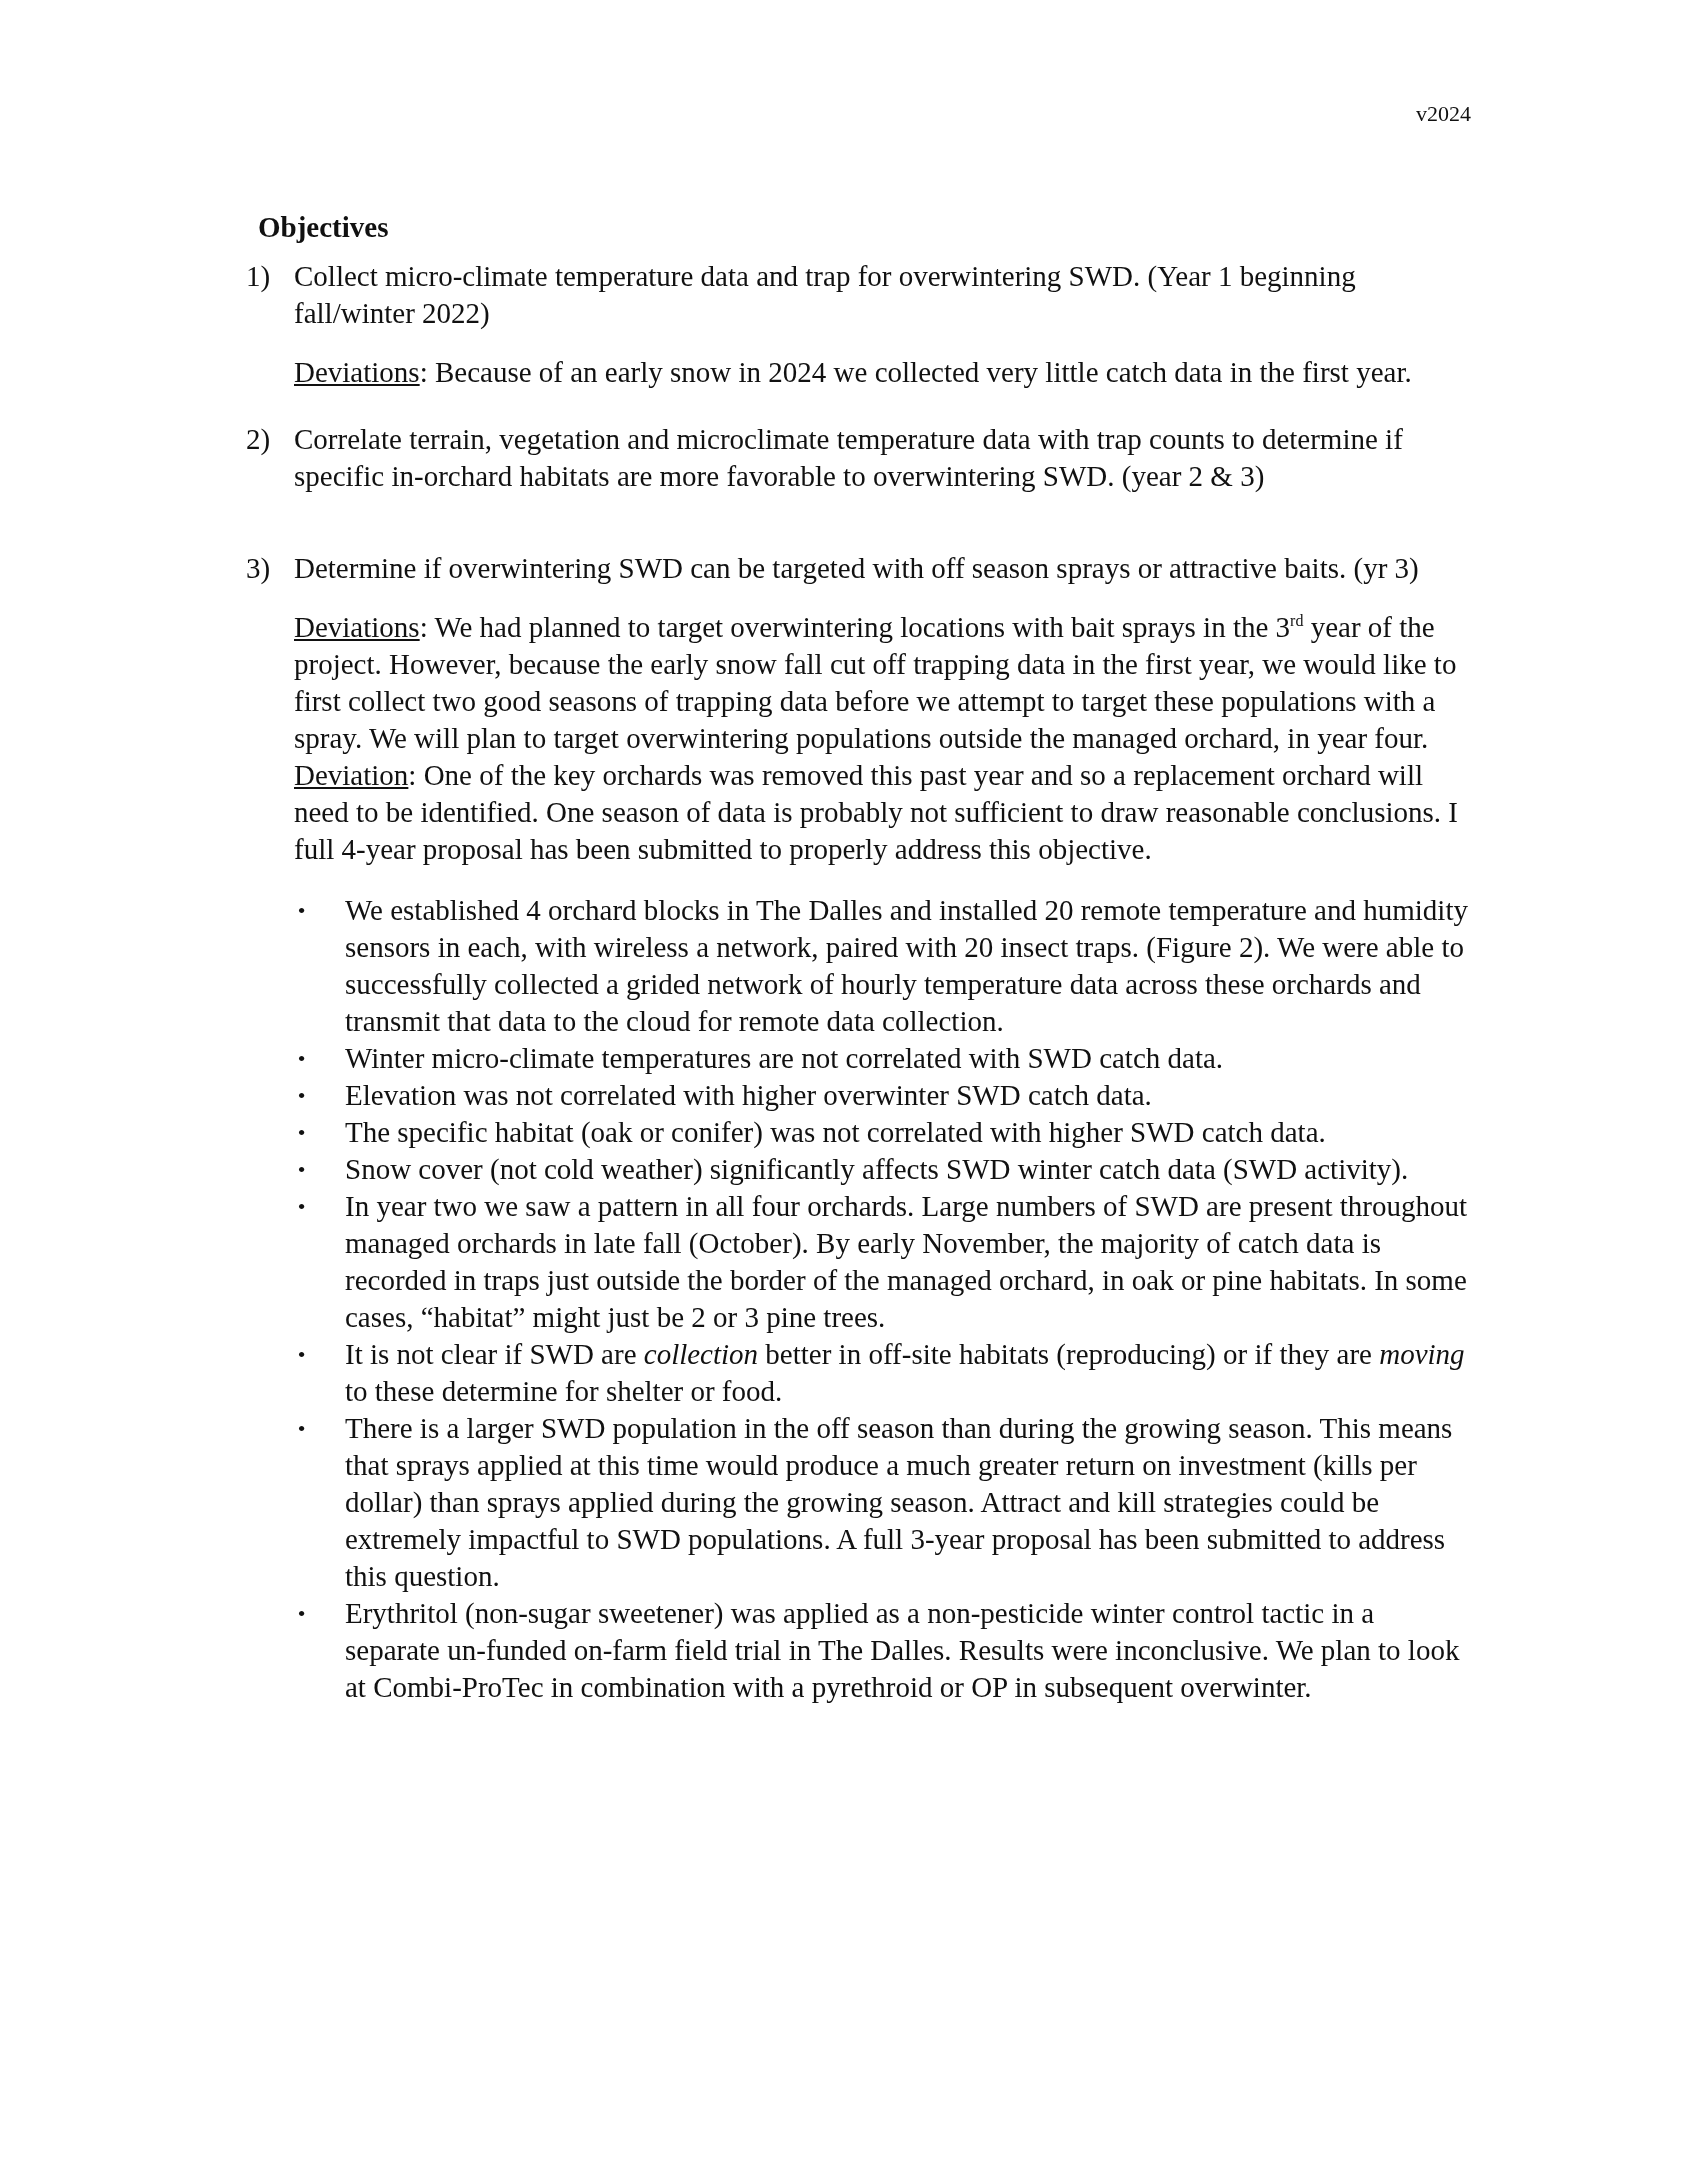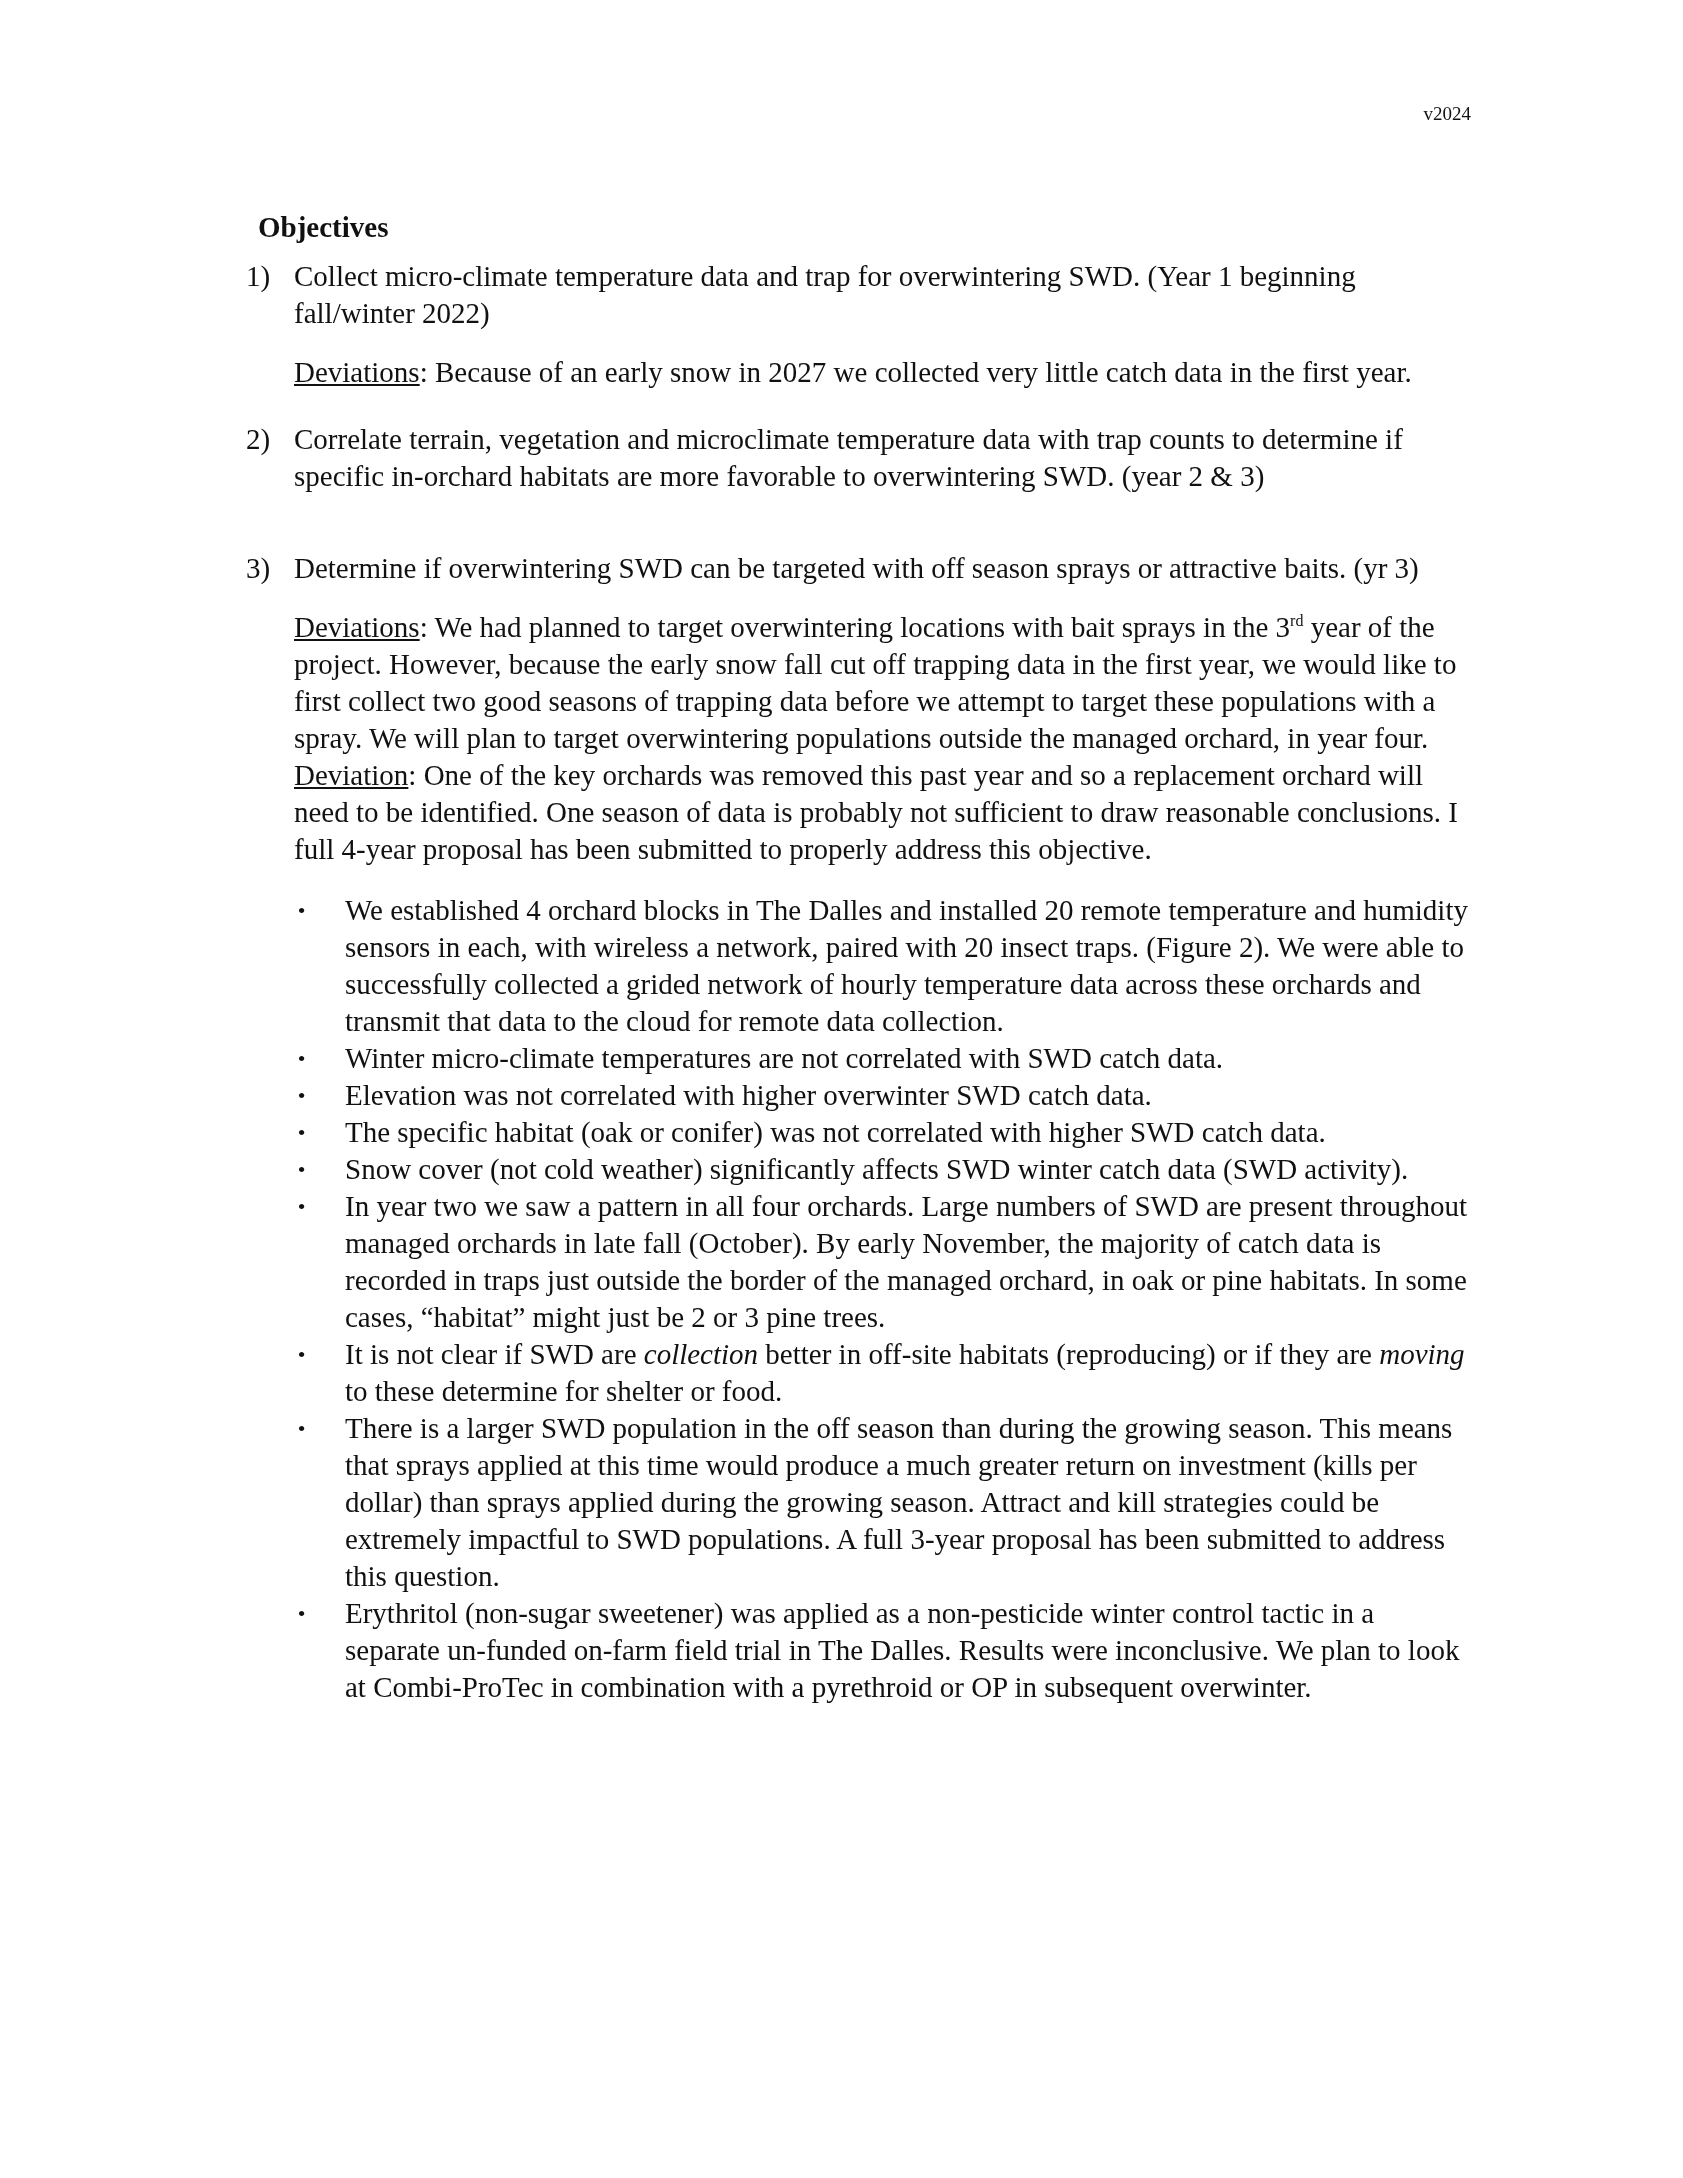--- a/index.html
+++ b/index.html
@@ -1,18 +1,18 @@
 <!DOCTYPE html>
 <html><head>
 <meta charset="utf-8">
 <style>
   html, body { margin:0; padding:0; background:#fff; }
   body { width:1683px; height:2178px; position:relative; overflow:hidden;
          font-family:"Liberation Serif", serif; color:#111; font-size:29px; line-height:37px; }
-  .version { position:absolute; top:95px; right:212px; font-size:19px; }
+  .version { position:absolute; top:95px; right:212px; font-size:22px; }
   .page { position:absolute; left:246px; top:197px; width:1228px; }
   h2 { font-size:29px; font-weight:bold; margin:12px; line-height:37px; }
   .obj { display:flex; margin:0; }
   .obj .num { width:48px; flex:none; }
   .obj .txt { flex:1; }
   .dev { margin-left:48px; }
   .dev-label { text-decoration:underline; }
   .gap-sm { height:22px; }
   .gap-md { height:30px; }
   .gap-lg { height:55px; }
@@ -30,21 +30,21 @@
 
 <div class="page">
   <h2>Objectives</h2>
 
   <div class="obj">
     <span class="num">1)</span>
     <span class="txt">Collect micro-climate temperature data and trap for overwintering SWD. (Year 1 beginning fall/winter 2022)</span>
   </div>
   <div class="gap-sm"></div>
   <div class="dev">
-    <span class="dev-label">Deviations</span><span>: Because of an early snow in 2027 we collected very little catch data in the first year.</span>
+    <span class="dev-label">Deviations</span><span>: Because of an early snow in 2024 we collected very little catch data in the first year.</span>
   </div>
   <div class="gap-md"></div>
 
   <div class="obj">
     <span class="num">2)</span>
     <span class="txt">Correlate terrain, vegetation and microclimate temperature data with trap counts to determine if specific in-orchard habitats are more favorable to overwintering SWD. (year 2 &amp; 3)</span>
   </div>
   <div class="gap-lg"></div>
 
   <div class="obj">

